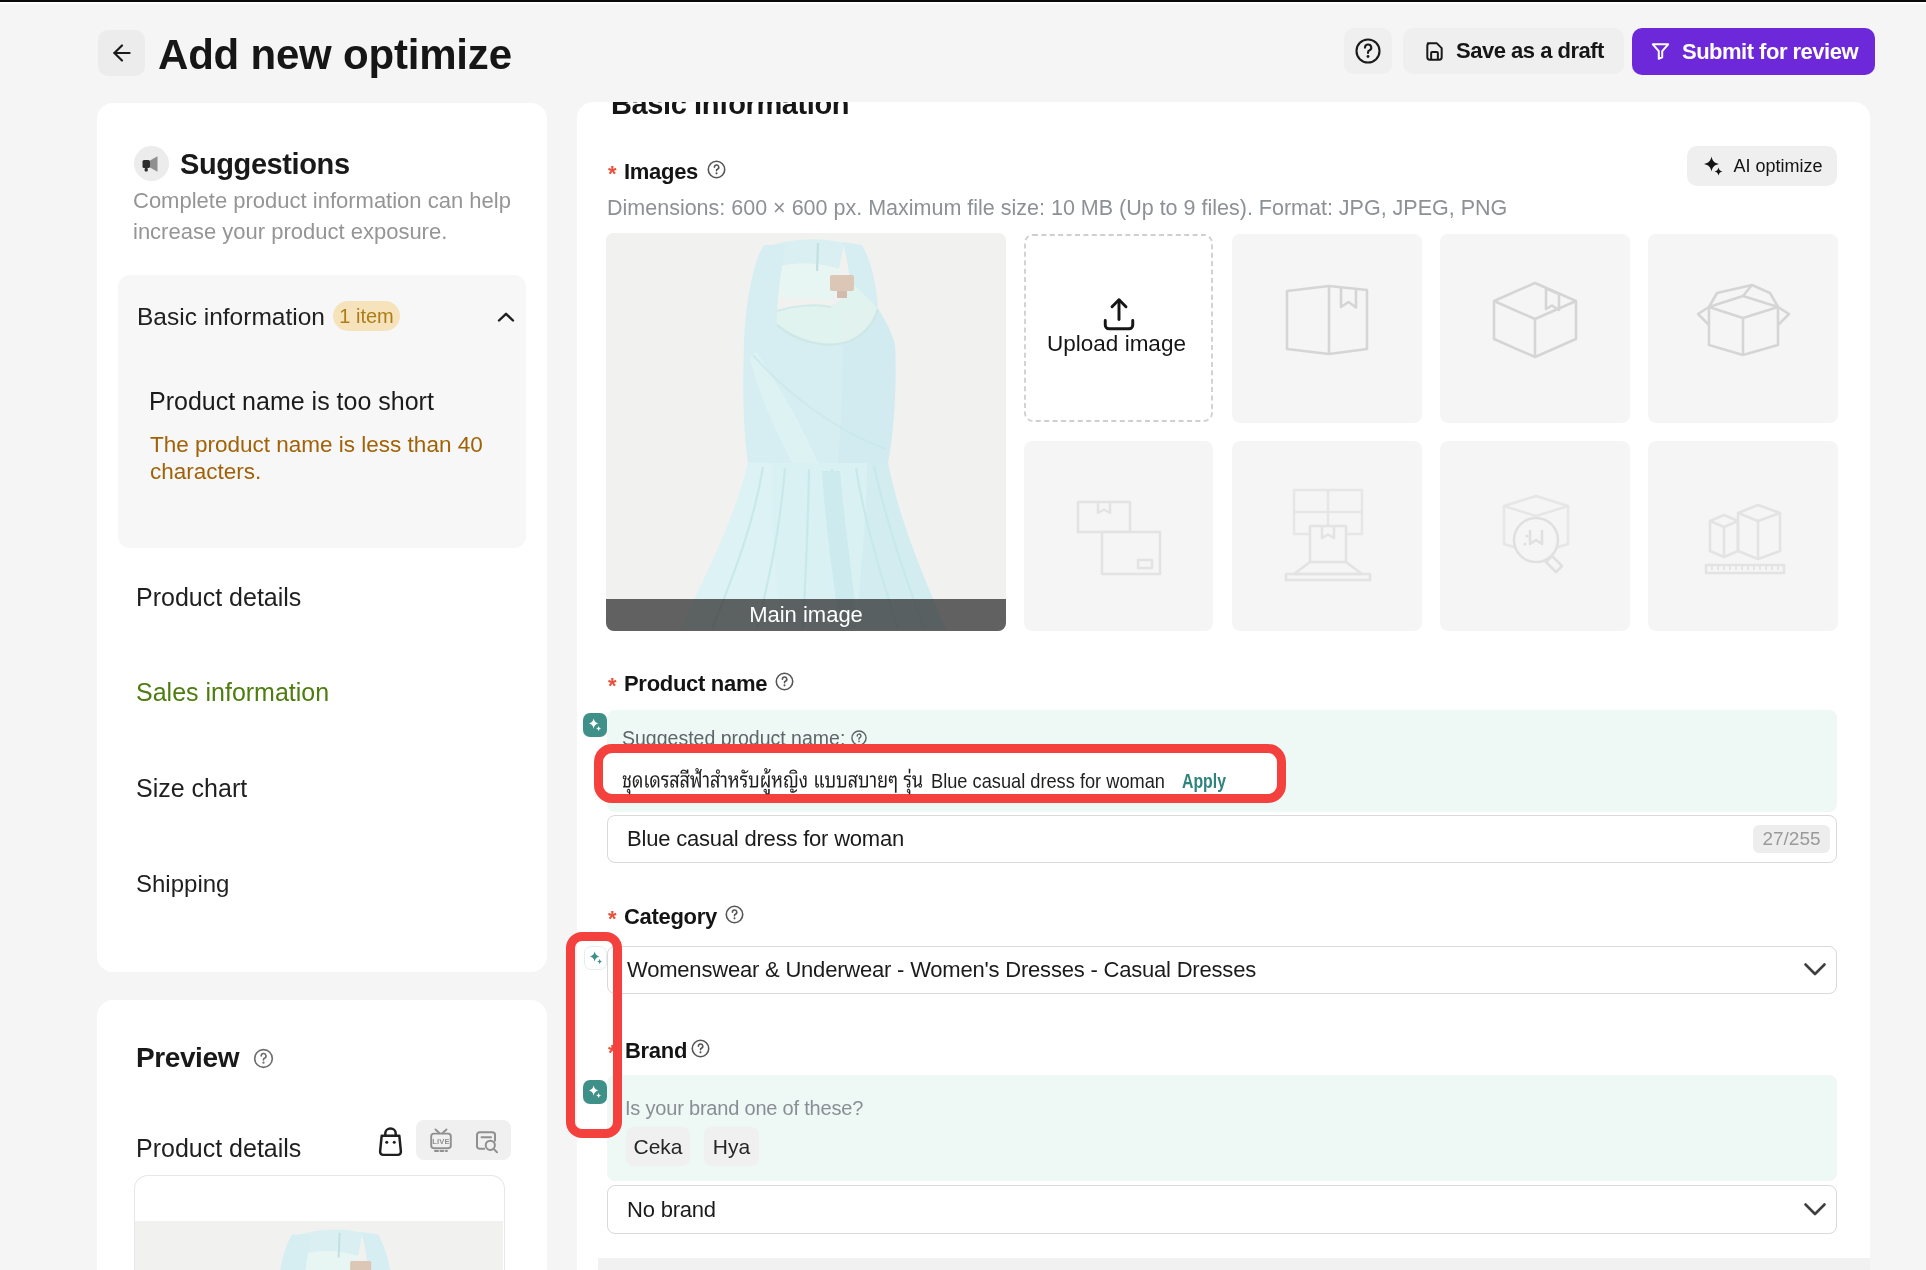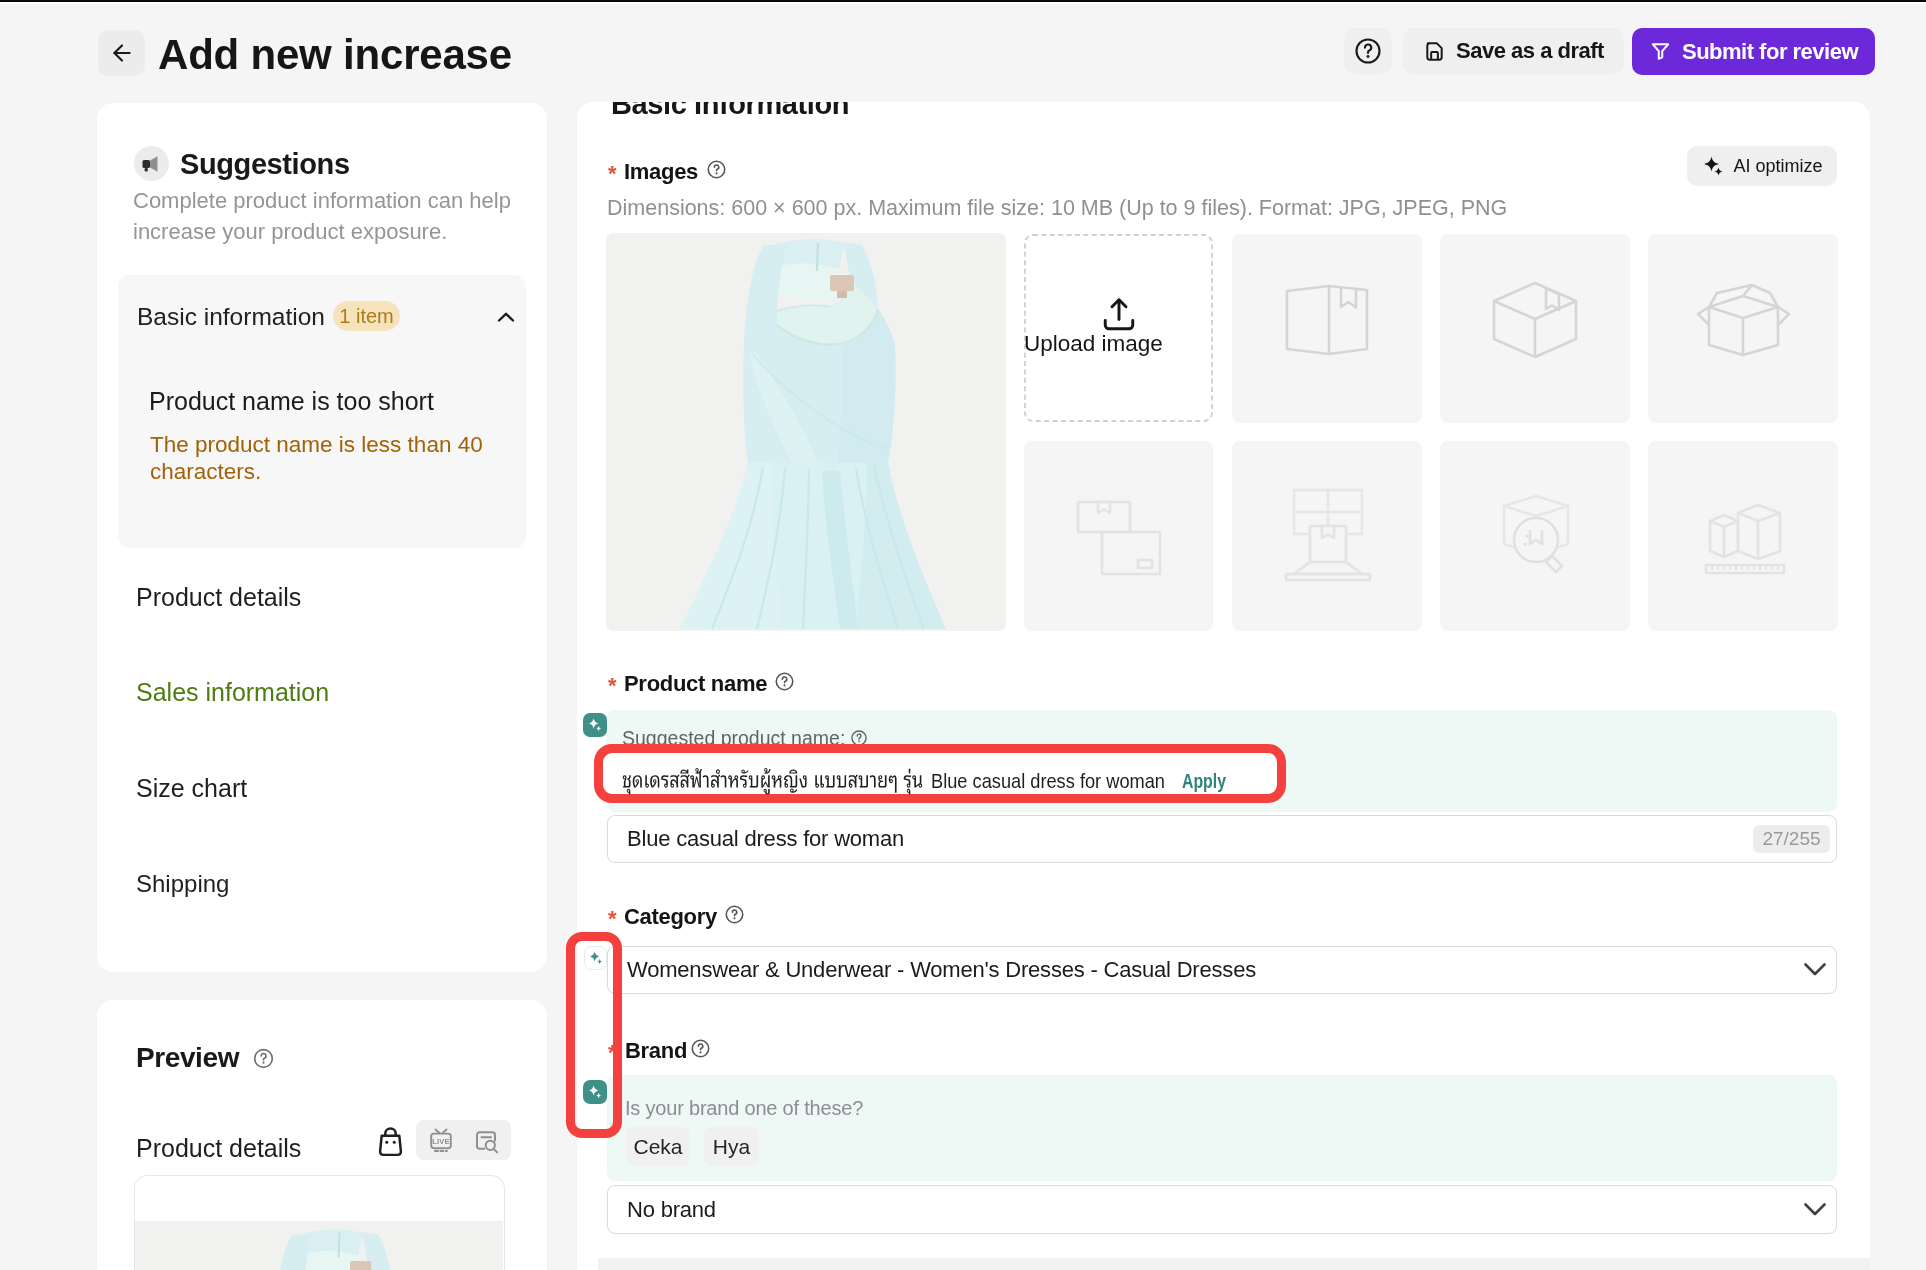--- a/index.html
+++ b/index.html
@@ -20,21 +20,21 @@
 
 <div class="abs" style="left:0;top:0;width:1926px;height:2px;background:#0a0a0a;"></div>
 <div class="abs" style="left:0;top:2px;width:1926px;height:2px;background:#ffffff;"></div>
 
 <div class="btn-gray" style="left:98px;top:30px;width:47px;height:46px;background:#ececec;">
   <svg width="26" height="26" viewBox="0 0 24 24" fill="none" stroke="#1a1a1a" stroke-width="2" stroke-linecap="round" stroke-linejoin="round">
       <path d="M19 12H5"></path>
       <path d="M12 19l-7-7 7-7"></path>
     </svg>
 </div>
-<div class="abs" style="left:158px;top:31px;font-size:42px;font-weight:700;letter-spacing:-0.2px;color:#161616;">Add new increase</div>
+<div class="abs" style="left:158px;top:31px;font-size:42px;font-weight:700;letter-spacing:-0.2px;color:#161616;">Add new optimize</div>
 
 <div class="btn-gray" style="left:1344px;top:28px;width:48px;height:46px;">
   <svg width="30" height="30" viewBox="0 0 24 24" fill="none" stroke="#1a1a1a" stroke-width="1.7">
       <circle cx="12" cy="12" r="9.2"></circle>
       <path d="M9.6 9.3a2.5 2.5 0 1 1 3.4 2.33c-.7.27-1 .77-1 1.47v.4" stroke-linecap="round"></path>
       <circle cx="12" cy="16.4" r="1.15" fill="#1a1a1a" stroke="none"></circle>
     </svg>
 </div>
 <div class="btn-gray" style="left:1403px;top:28px;width:221px;height:46px;gap:10px;">
   <svg width="23" height="23" viewBox="0 0 24 24" fill="none" stroke="#1a1a1a" stroke-width="2.1" stroke-linejoin="round">
@@ -164,32 +164,33 @@
         <path d="M171 92 C190 108 220 117 244 108 C258 102 268 90 272 76" fill="none" stroke="#cde8e6" stroke-width="2.4"></path>
         <path d="M171 78 C190 72 212 71 225 74" fill="none" stroke="#d0eae8" stroke-width="2"></path>
         <path d="M147 122 C180 160 230 198 280 216" fill="none" stroke="#c9e7ea" stroke-width="2" opacity="0.7"></path>
 
         <rect x="224" y="42" width="24" height="16" rx="2" fill="#dcc6b5"></rect>
         <rect x="231" y="58" width="10" height="7" fill="#d3bcab"></rect>
       </g>
     </defs>
     <use href="#dressart"></use>
   </svg>
+  <div style="position:absolute;left:0;top:366px;width:400px;height:32px;background:rgba(42,42,42,0.72);display:flex;align-items:center;justify-content:center;color:#fff;font-size:22px;">Main image</div>
 </div>
 
 <div class="abs" style="left:1024px;top:234px;width:189px;height:188px;background:#fff;border-radius:8px;">
   <svg style="position:absolute;left:0;top:0;" width="189" height="188">
       <rect x="1" y="1" width="187" height="186" rx="8" fill="none" stroke="#cfcfcf" stroke-width="1.8" stroke-dasharray="5 3.4"></rect>
     </svg>
   <svg style="position:absolute;left:73px;top:58px;" width="44" height="44" viewBox="0 0 24 24" fill="none" stroke="#161616" stroke-width="1.6" stroke-linecap="round" stroke-linejoin="round">
       <path d="M12 15V4.5"></path>
       <path d="M8.2 8 12 4.2 15.8 8"></path>
       <path d="M4.5 15.5v2.5a2 2 0 0 0 2 2h11a2 2 0 0 0 2-2v-2.5"></path>
     </svg>
-  <div style="position:absolute;left:0;top:97px;width:185px;text-align:left;font-size:22.5px;color:#161616;">Upload image</div>
+  <div style="position:absolute;left:0;top:97px;width:185px;text-align:center;font-size:22.5px;color:#161616;">Upload image</div>
 </div>
 
 <div class="abs" style="left:1232px;top:234px;width:190px;height:189px;background:#f5f5f6;border-radius:8px;"></div>
 <div class="abs" style="left:1440px;top:234px;width:190px;height:189px;background:#f5f5f6;border-radius:8px;"></div>
 <div class="abs" style="left:1648px;top:234px;width:190px;height:189px;background:#f5f5f6;border-radius:8px;"></div>
 <div class="abs" style="left:1024px;top:441px;width:189px;height:190px;background:#f5f5f6;border-radius:8px;"></div>
 <div class="abs" style="left:1232px;top:441px;width:190px;height:190px;background:#f5f5f6;border-radius:8px;"></div>
 <div class="abs" style="left:1440px;top:441px;width:190px;height:190px;background:#f5f5f6;border-radius:8px;"></div>
 <div class="abs" style="left:1648px;top:441px;width:190px;height:190px;background:#f5f5f6;border-radius:8px;"></div>
 

